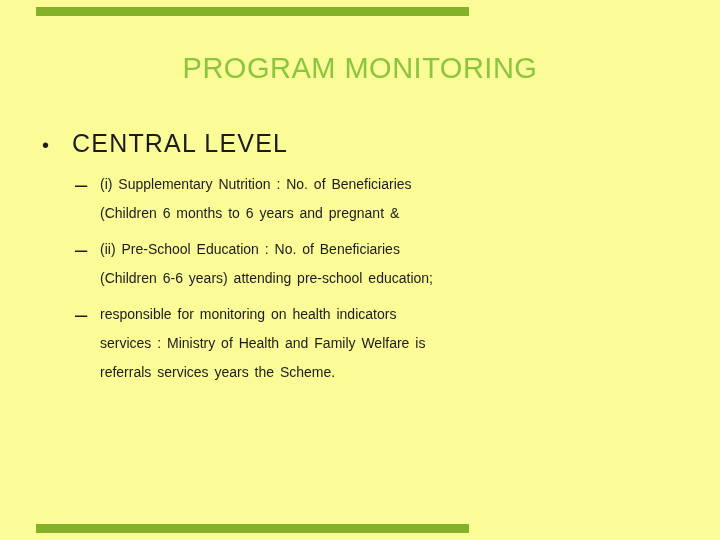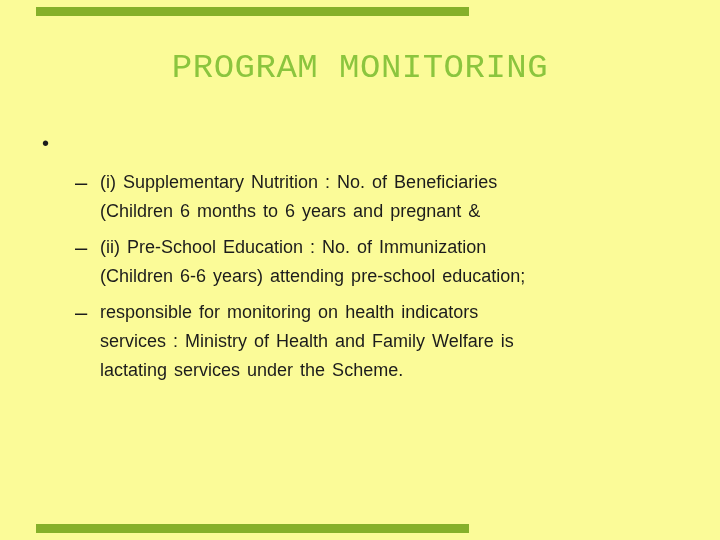--- a/index.html
+++ b/index.html
@@ -23,26 +23,25 @@
     height: 9px;
   }
   .accent-bar.top { top: 7px; }
   .accent-bar.bottom { top: 524px; }
   .title {
     position: absolute;
     top: 46px;
     left: 0;
     width: 720px;
     text-align: center;
-    font-size: 34px;
+    font-size: 29px;
     font-weight: 400;
     letter-spacing: 0.5px;
     line-height: 44px;
     margin: 0;
-    font-family: Liberation Mono, monospace;
   }
   .content {
     position: absolute;
     top: 128px;
     left: 30px;
     width: 660px;
   }
   .bullet-l1 {
     display: flex;
     align-items: baseline;
@@ -63,63 +62,64 @@
     margin-bottom: 7px;
   }
   .sub-bullet .dash {
     width: 25px;
     margin-left: 45px;
     font-size: 22px;
     line-height: 29px;
     flex: 0 0 auto;
   }
   .sub-text {
-    font-size: 18px;
+    font-size: 14px;
     line-height: 29px;
     word-spacing: 2px;
   }
   .line { white-space: nowrap; }
 </style>
 </head>
 <body>
 
 <div class="slide" style="background: rgb(251, 251, 152);">
 
   <div class="accent-bar top" style="background: rgb(133, 176, 42);"></div>
 
   <h1 class="title" style="color: rgb(139, 197, 62);">PROGRAM MONITORING</h1>
 
   <div class="content" style="color: rgb(28, 28, 28);">
 
     <div class="bullet-l1">
       <span class="marker">•</span>
+      <span class="label">CENTRAL LEVEL</span>
     </div>
 
     <div class="sub-bullet">
       <span class="dash">–</span>
       <div class="sub-text">
         <div class="line">(i) Supplementary Nutrition : No. of Beneficiaries</div>
         <div class="line">(Children 6 months to 6 years and pregnant &amp;</div>
       </div>
     </div>
 
     <div class="sub-bullet">
       <span class="dash">–</span>
       <div class="sub-text">
-        <div class="line">(ii) Pre-School Education : No. of Immunization</div>
+        <div class="line">(ii) Pre-School Education : No. of Beneficiaries</div>
         <div class="line">(Children 6-6 years) attending pre-school education;</div>
       </div>
     </div>
 
     <div class="sub-bullet">
       <span class="dash">–</span>
       <div class="sub-text">
         <div class="line">responsible for monitoring on health indicators</div>
         <div class="line">services : Ministry of Health and Family Welfare is</div>
-        <div class="line">lactating services under the Scheme.</div>
+        <div class="line">referrals services years the Scheme.</div>
       </div>
     </div>
 
   </div>
 
   <div class="accent-bar bottom" style="background: rgb(133, 176, 42);"></div>
 
 </div>
 
 </body></html>

